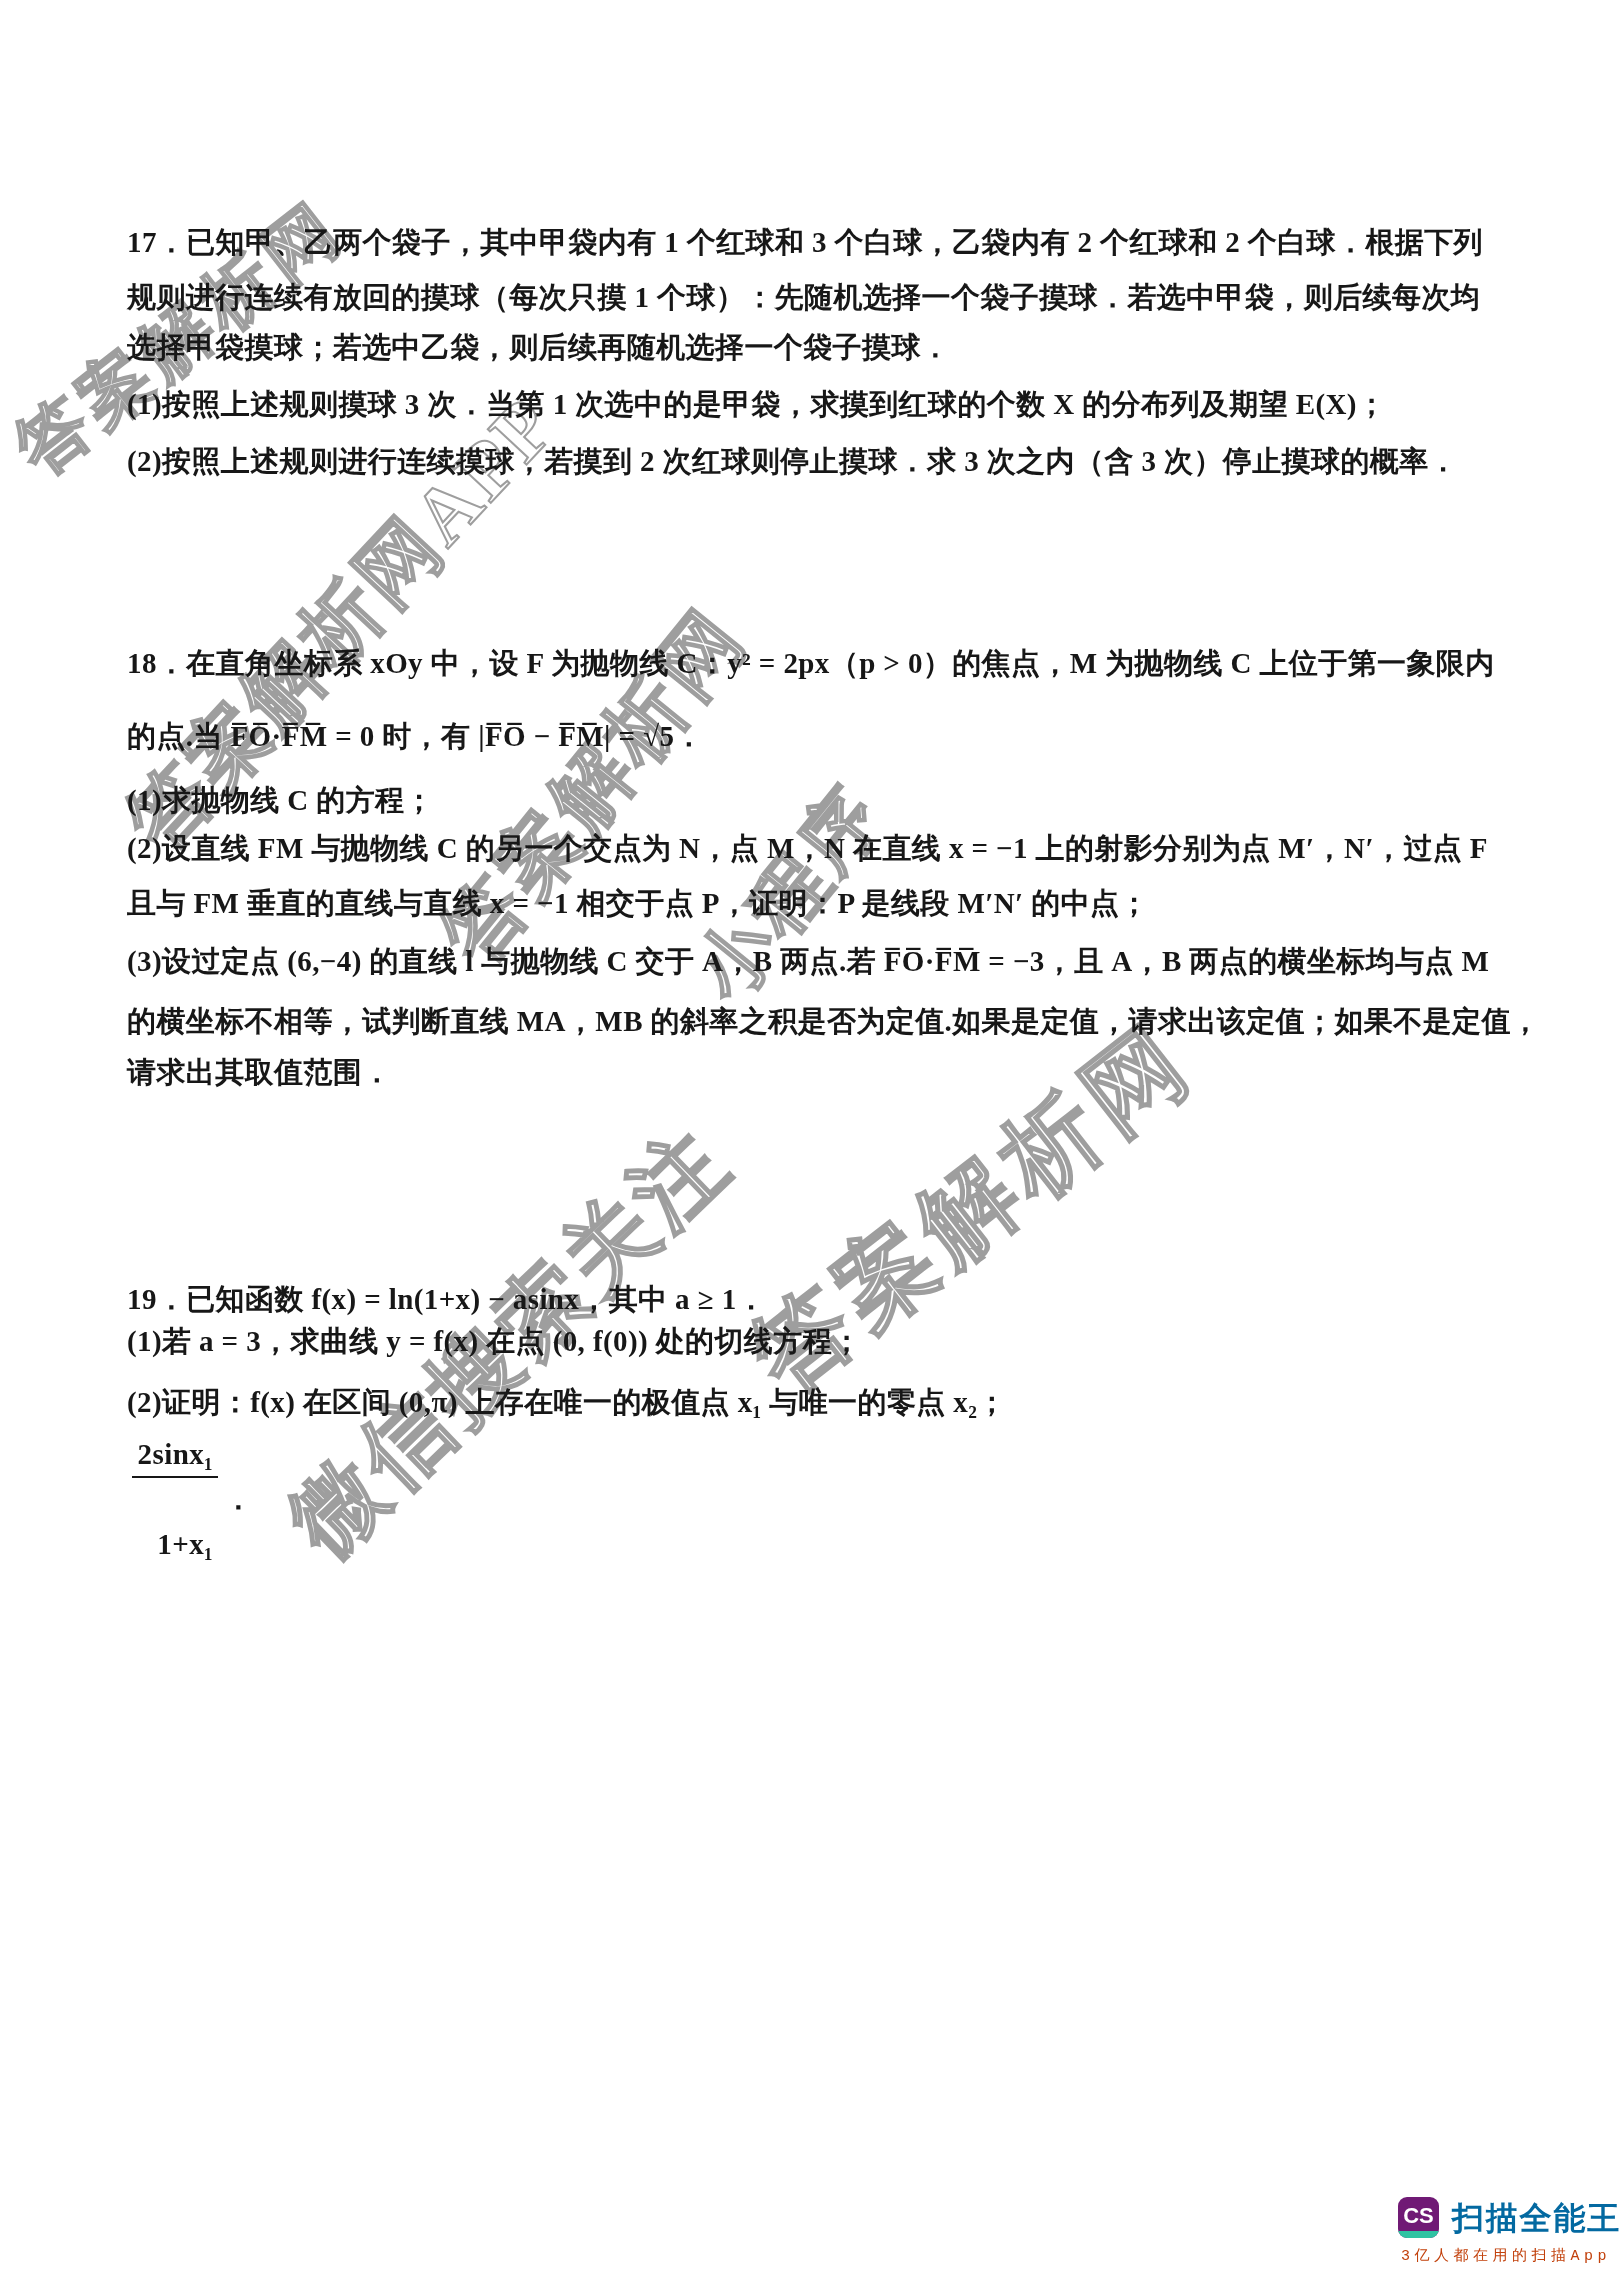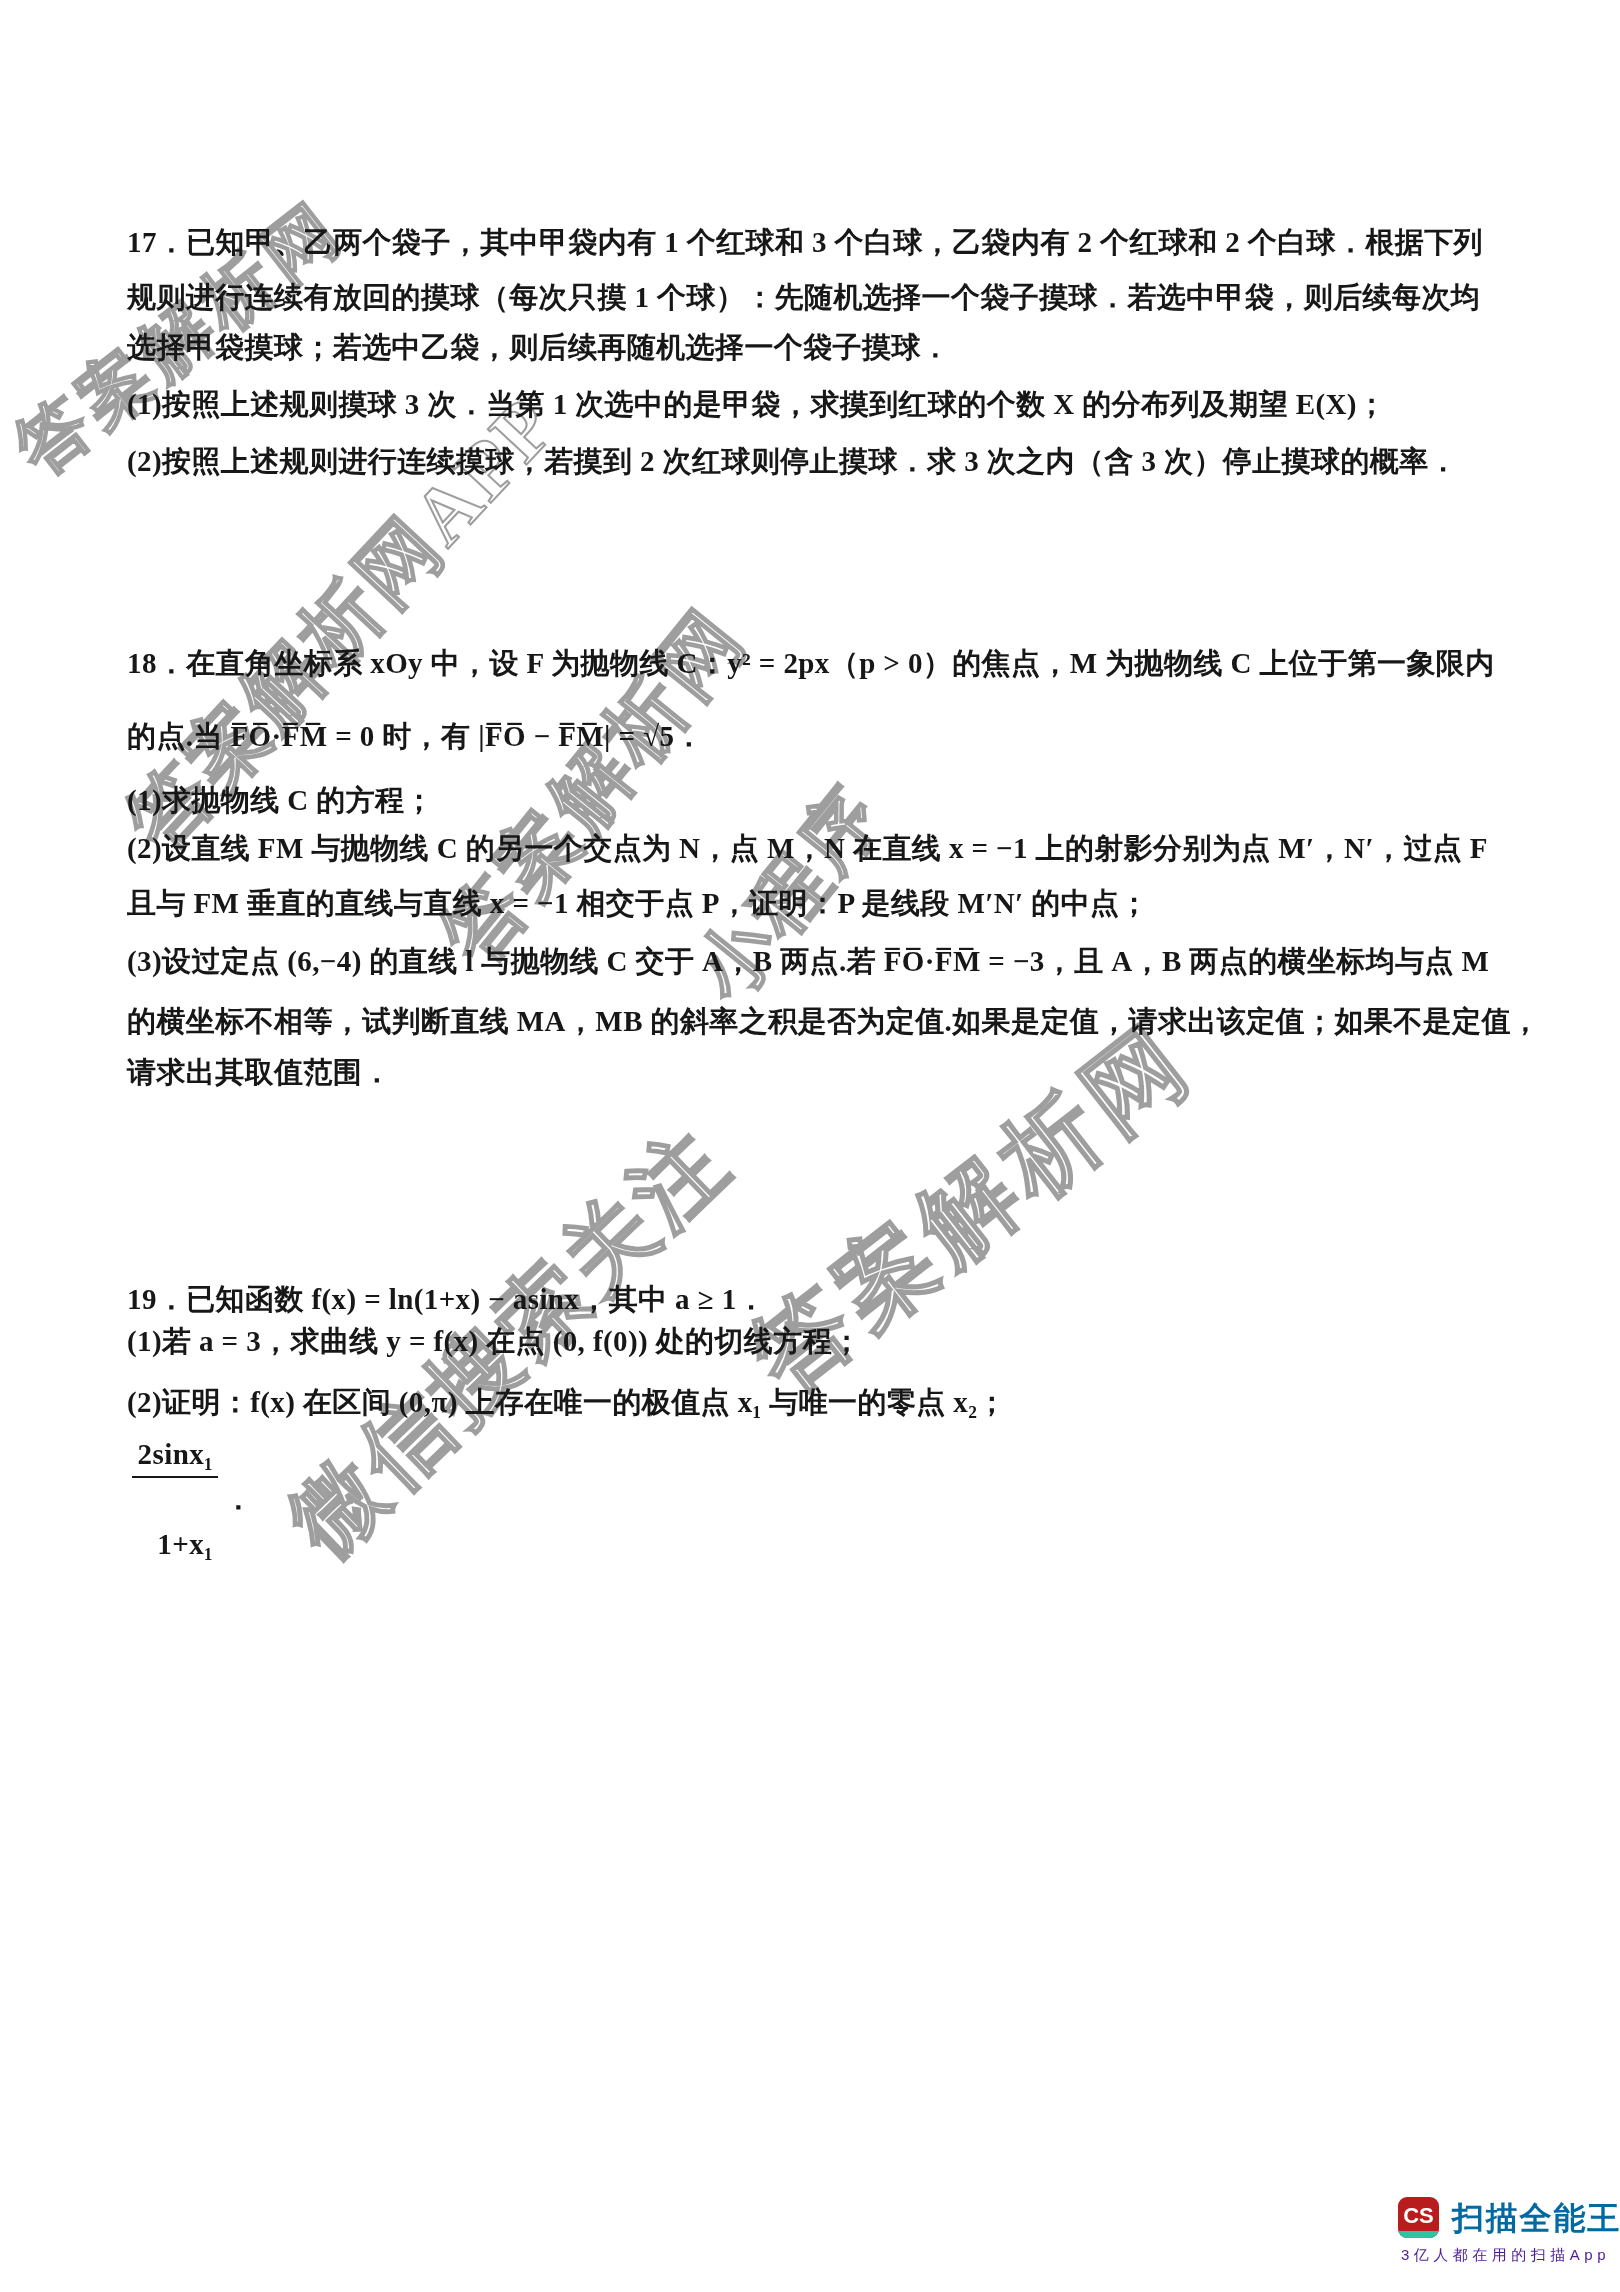--- a/index.html
+++ b/index.html
@@ -36,38 +36,38 @@
   .wm-b{left:183px; top:766px;  font-size:80px;  letter-spacing:3.6px;  transform:rotate(-47deg);transform-origin:0 100%;}
   .wm-c{left:502px; top:878px;  font-size:80px;  letter-spacing:5.3px;  transform:rotate(-51deg);transform-origin:0 100%;}
   .wm-d{left:753px; top:918px; font-size:77px;  letter-spacing:5.3px;  transform:rotate(-51deg);transform-origin:0 100%;}
   .wm-e{left:806px; top:1292px; font-size:96px; letter-spacing:9px; transform:rotate(-38deg);transform-origin:0 100%;}
   .wm-f{left:348px; top:1461px; font-size:89px; letter-spacing:5.3px;  transform:rotate(-44deg);transform-origin:0 100%;}
 
   
   .footer{position:absolute;z-index:3;}
   .cs-icon{
     position:absolute;left:1398px;top:2197px;width:41px;height:41px;
-    background:#b91c1c;border-radius:9px;overflow:hidden;
+    background:#701a75;border-radius:9px;overflow:hidden;
   }
   .cs-icon .cs-text{
     position:absolute;left:0;right:0;top:1.8px;height:34px;
     display:flex;align-items:center;justify-content:center;
     color:#ffffff;font-family:"Liberation Sans",sans-serif;
     font-weight:bold;font-size:22px;letter-spacing:0;
   }
   .cs-icon .cs-bar{position:absolute;left:0;right:0;bottom:0;height:7.1px;background:#2fc3a2;}
   .brand{
     position:absolute;left:1452px;top:2199px;
     font-size:32px;line-height:39px;font-weight:700;color:#0369a1;
     letter-spacing:1.8px;white-space:nowrap;
   }
   .tagline{
     position:absolute;left:1401px;top:2246px;
-    font-size:15px;color:#4c1d95;letter-spacing:4.5px;white-space:nowrap;
-    font-family:Liberation Sans, sans-serif;
+    font-size:15px;color:#c2410c;letter-spacing:4.5px;white-space:nowrap;
+    font-family:Liberation Mono, monospace;
   }
 </style>
 </head>
 <body>
 
 <div class="page">
 
   <div>
     <div class="wm wm-a">答案解析网</div>
     <div class="wm wm-b">答案解析网APP</div>

